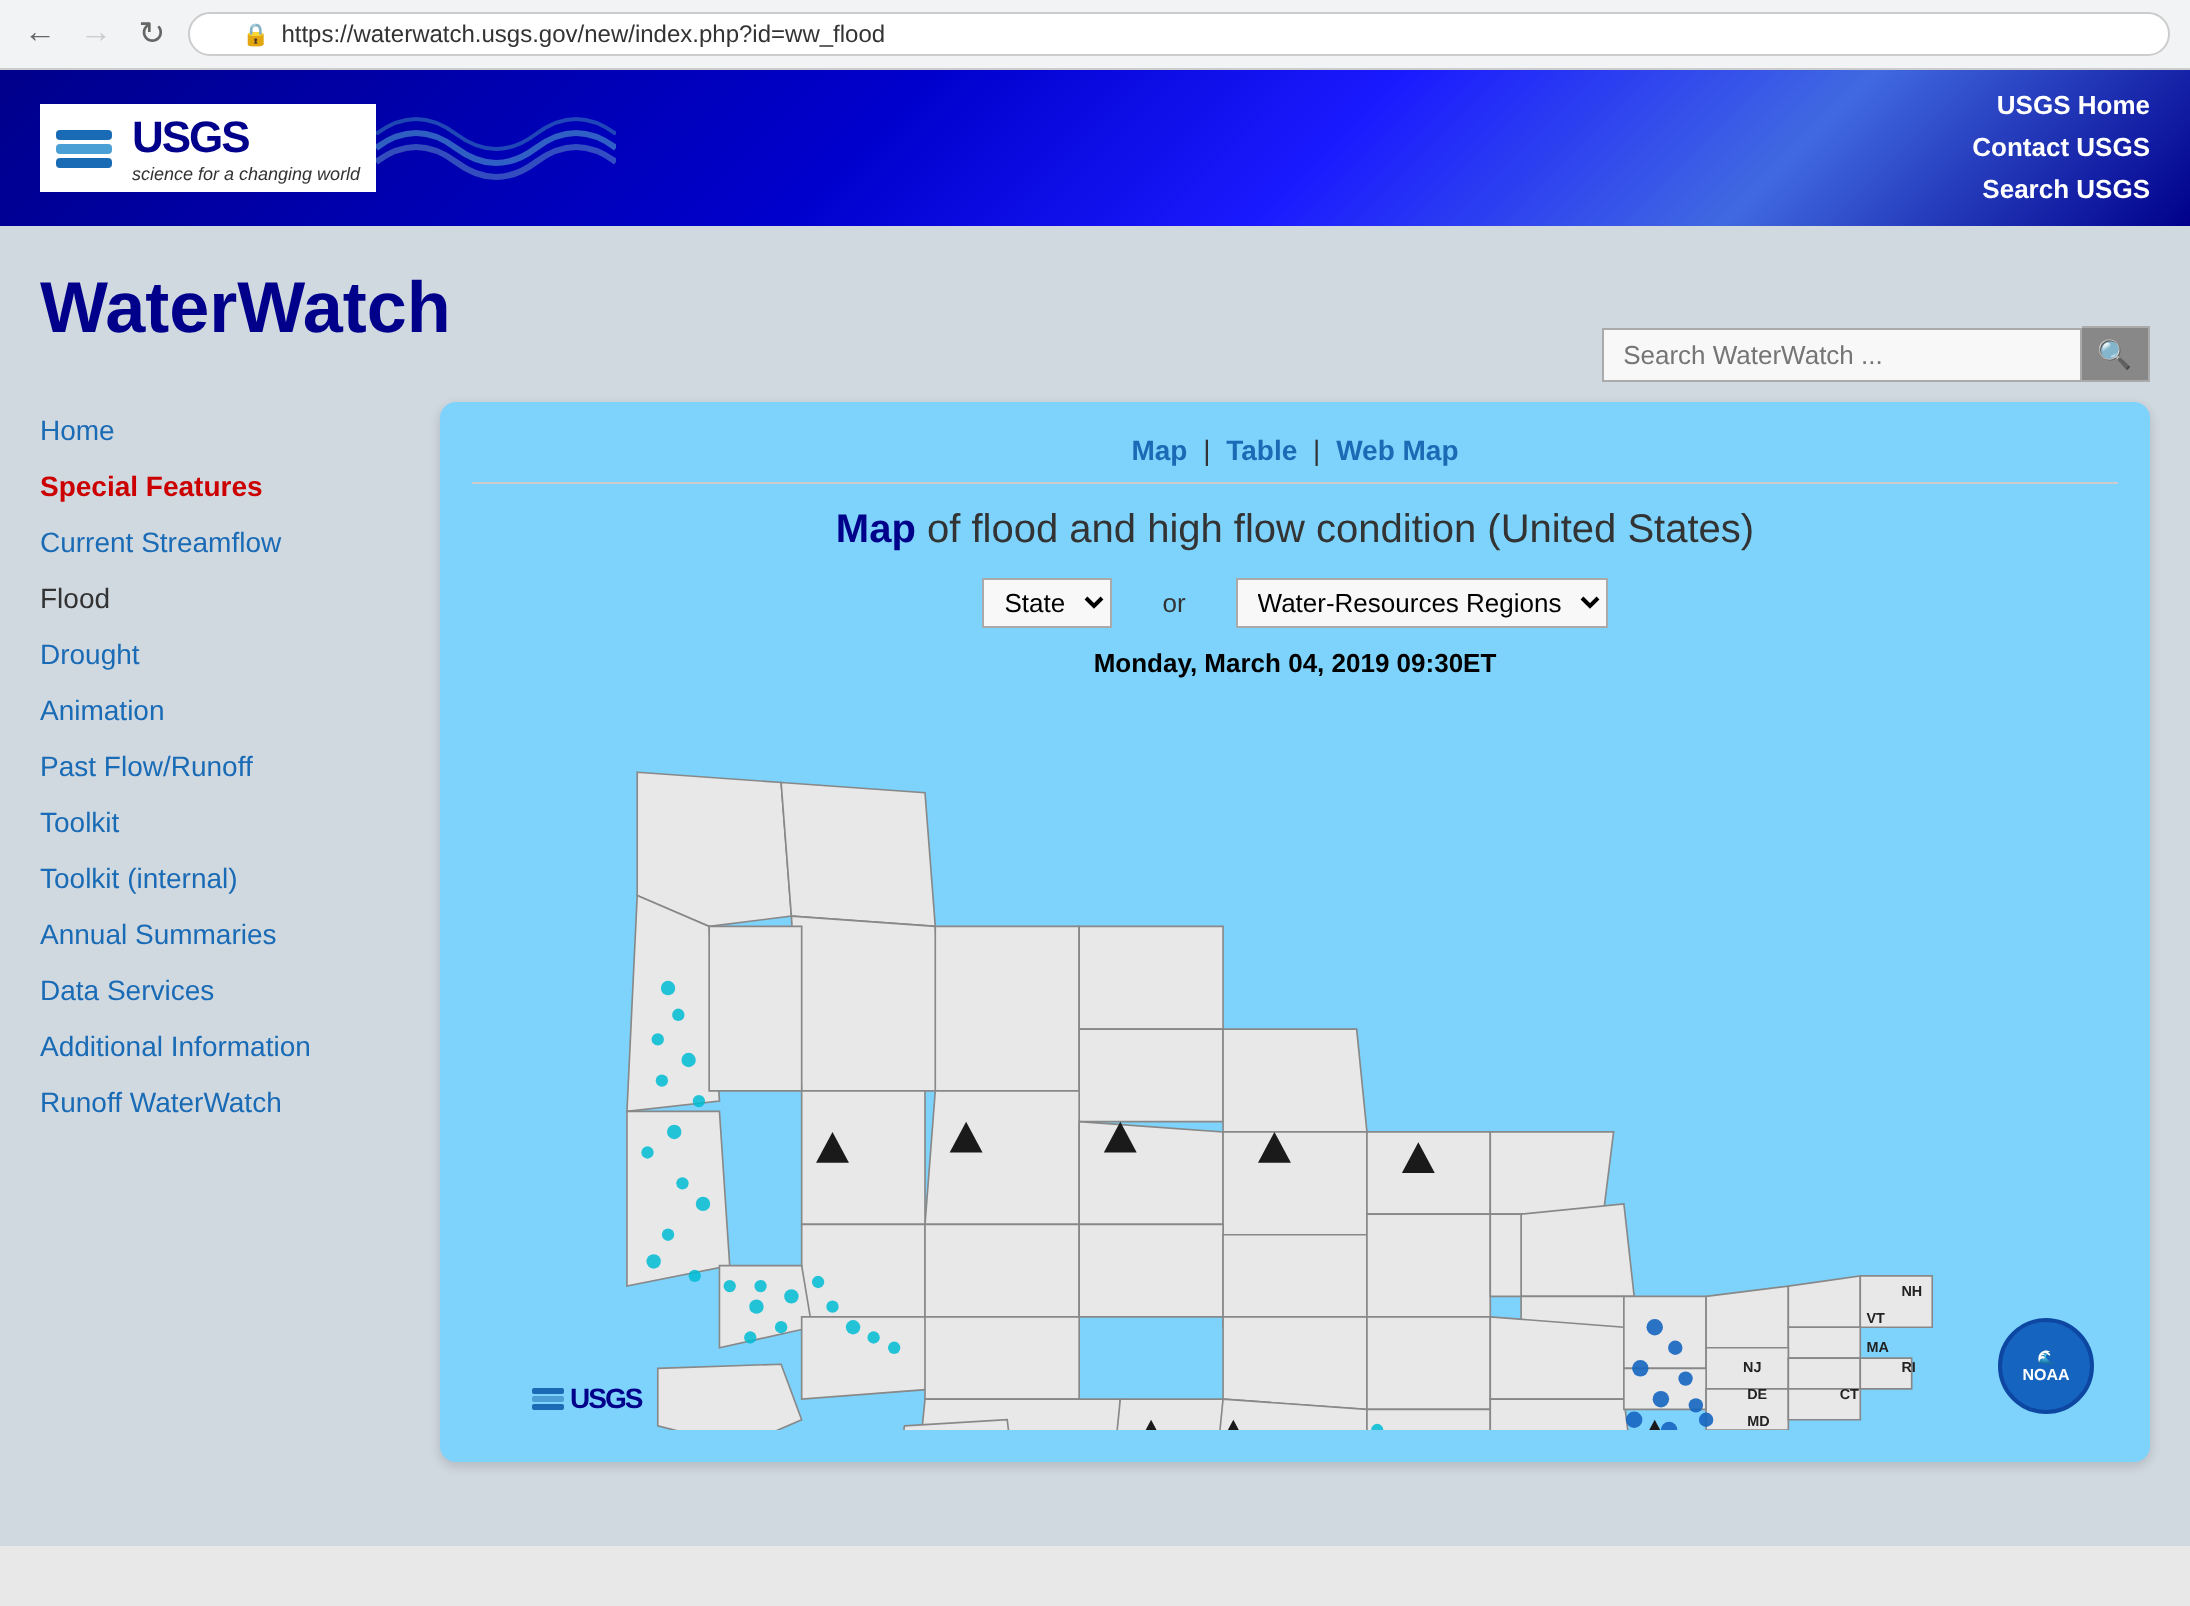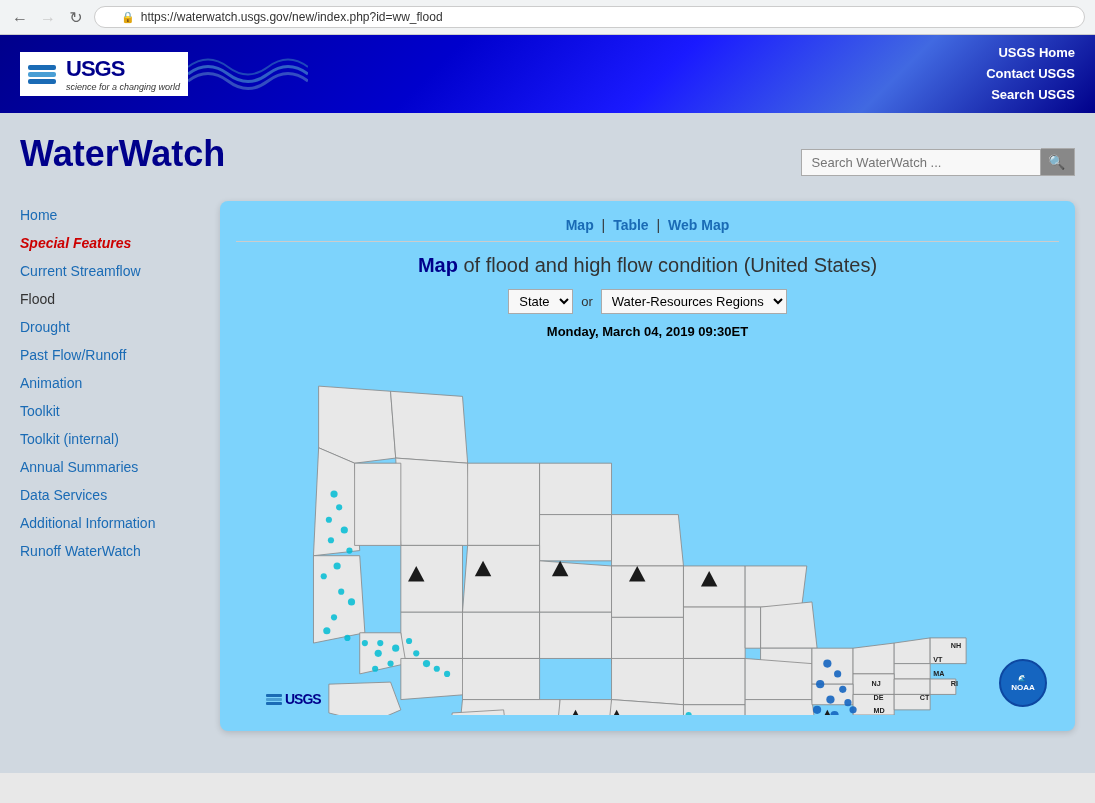--- a/index.html
+++ b/index.html
@@ -133,21 +133,21 @@
       padding-right: 26px;
     }
     .sidebar a {
       display: block;
       padding: 6px 0;
       font-size: 14px;
       color: #1a6bb5;
       text-decoration: none;
       border-bottom: none;
     }
-    .sidebar a.active { color: #cc0000; font-style: italic; font-weight: bold; }
+    .sidebar a.active { color: #cc0000; font-weight: bold; }
     .sidebar a.dark { color: #333; }
 
     
     .main-content {
       flex: 1;
       background: #7dd3fc;
       border-radius: 8px;
       padding: 16px;
       box-shadow: 0 2px 6px rgba(0,0,0,0.15);
     }
@@ -176,21 +176,21 @@
     .map-title .map-link {
       color: #00008b;
       font-weight: bold;
       text-decoration: none;
     }
 
     .filter-row {
       display: flex;
       justify-content: center;
       align-items: center;
-      gap: 8px;
+      gap: 25px;
       margin-bottom: 10px;
     }
     .filter-row select {
       padding: 3px 6px;
       border: 1px solid #aaa;
       font-size: 13px;
       background: #f8f8f8;
     }
     .filter-row span { color: #333; font-size: 13px; }
 
@@ -259,21 +259,21 @@
     }
     .usgs-footer-logo .usgs-logo-text {
       font-size: 14px;
       color: #00008b;
     }
 
     
     .header-area {
       display: flex;
       justify-content: space-between;
-      align-items: center;
+      align-items: flex-end;
       margin-bottom: 8px;
     }
   </style>
 </head>
 <body>
 
 <div class="browser-chrome">
   <button class="browser-nav-btn">←</button>
   <button class="browser-nav-btn" disabled="">→</button>
   <button class="browser-nav-btn">↻</button>
@@ -321,22 +321,22 @@
   </div>
 
   <div class="content-area">
 
     <div class="sidebar">
       <a href="#">Home</a>
       <a href="#" class="active">Special Features</a>
       <a href="#">Current Streamflow</a>
       <a href="#" class="dark">Flood</a>
       <a href="#">Drought</a>
+      <a href="#">Animation</a>
       <a href="#">Past Flow/Runoff</a>
-      <a href="#">Animation</a>
       <a href="#">Toolkit</a>
       <a href="#">Toolkit (internal)</a>
       <a href="#">Annual Summaries</a>
       <a href="#">Data Services</a>
       <a href="#">Additional Information</a>
       <a href="#">Runoff WaterWatch</a>
     </div>
 
     <div class="main-content">
 

